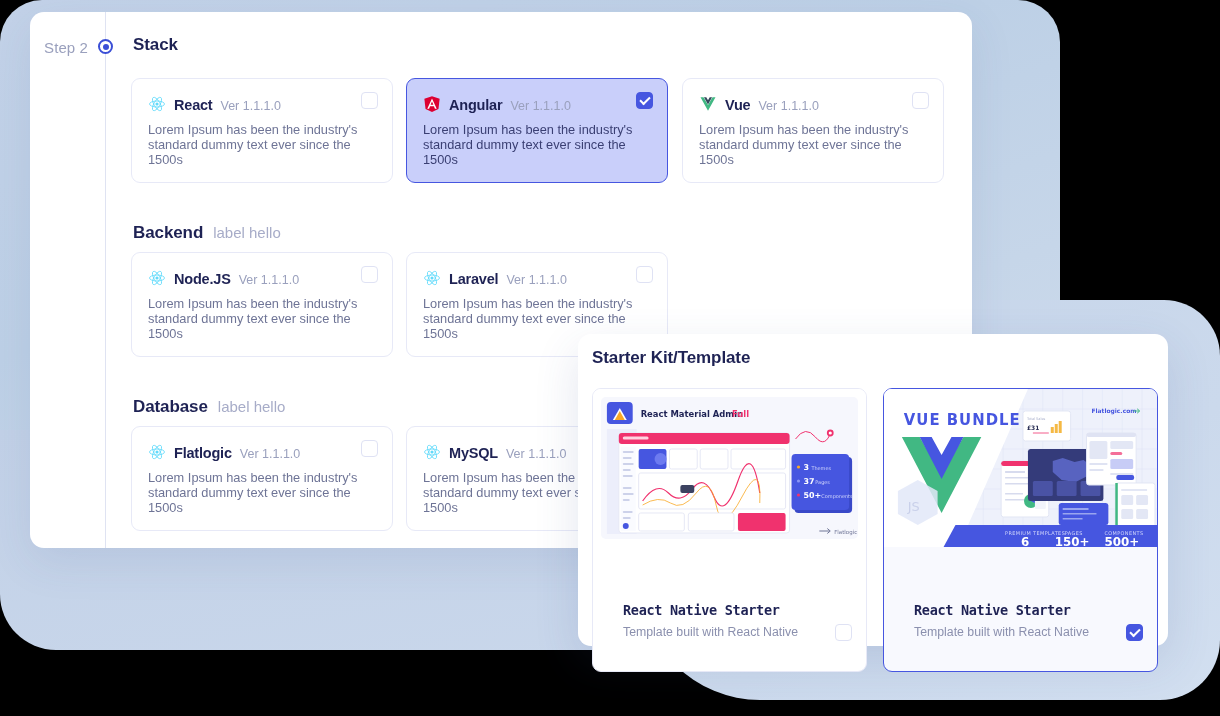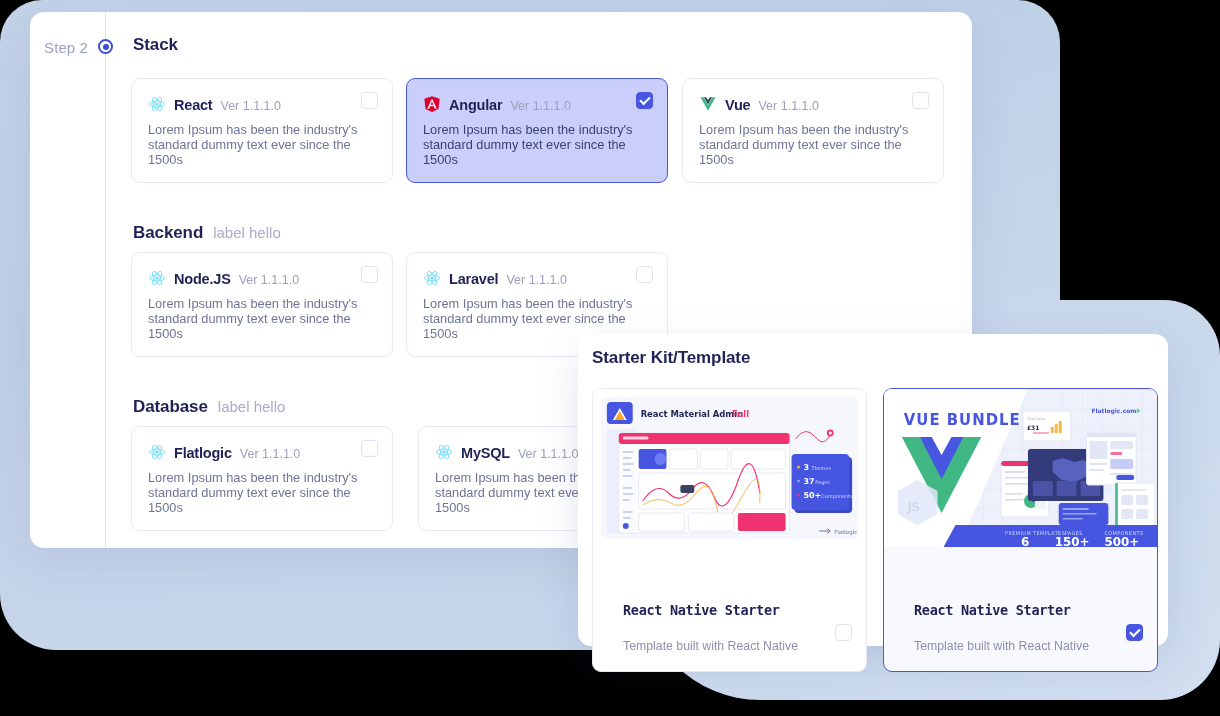--- a/index.html
+++ b/index.html
@@ -221,21 +221,21 @@
     padding: 16px 14px 0 14px;
   }
   .tpl-name {
     font-family: "DejaVu Sans Mono", monospace;
     font-size: 13.5px;
     font-weight: 700;
     color: #1e2254;
     letter-spacing: -.3px;
   }
   .tpl-sub {
-    margin-top: 21px;
+    margin-top: 7px;
     font-size: 12.3px;
     color: #8b90ae;
   }
   .tpl-cb {
     position: absolute;
     right: 14px; bottom: 30px;
     width: 17px; height: 17px;
     border-radius: 4px;
     border: 1.4px solid #dfe2f4;
     background: #fff;
@@ -364,21 +364,21 @@
       <ellipse cx="12" cy="12" rx="10" ry="4" transform="rotate(60 12 12)"></ellipse>
       <ellipse cx="12" cy="12" rx="10" ry="4" transform="rotate(120 12 12)"></ellipse>
     </g>
             </svg>
         <span class="card-name">Flatlogic</span>
         <span class="card-ver">Ver 1.1.1.0</span>
       </div>
       <div class="card-desc">Lorem Ipsum has been the industry's standard dummy text ever since the 1500s</div>
       <div class="cb"></div>
     </div>
-        <div class="card" style="left:388px;top:414px">
+        <div class="card" style="left:376px;top:414px">
       <div class="card-head">
         <svg class="logo" viewBox="0 0 24 24">
     <circle cx="12" cy="12" r="2.1" fill="#61dafb"></circle>
     <g fill="none" stroke="#61dafb" stroke-width="1.1">
       <ellipse cx="12" cy="12" rx="10" ry="4"></ellipse>
       <ellipse cx="12" cy="12" rx="10" ry="4" transform="rotate(60 12 12)"></ellipse>
       <ellipse cx="12" cy="12" rx="10" ry="4" transform="rotate(120 12 12)"></ellipse>
     </g>
             </svg>
         <span class="card-name">MySQL</span>

